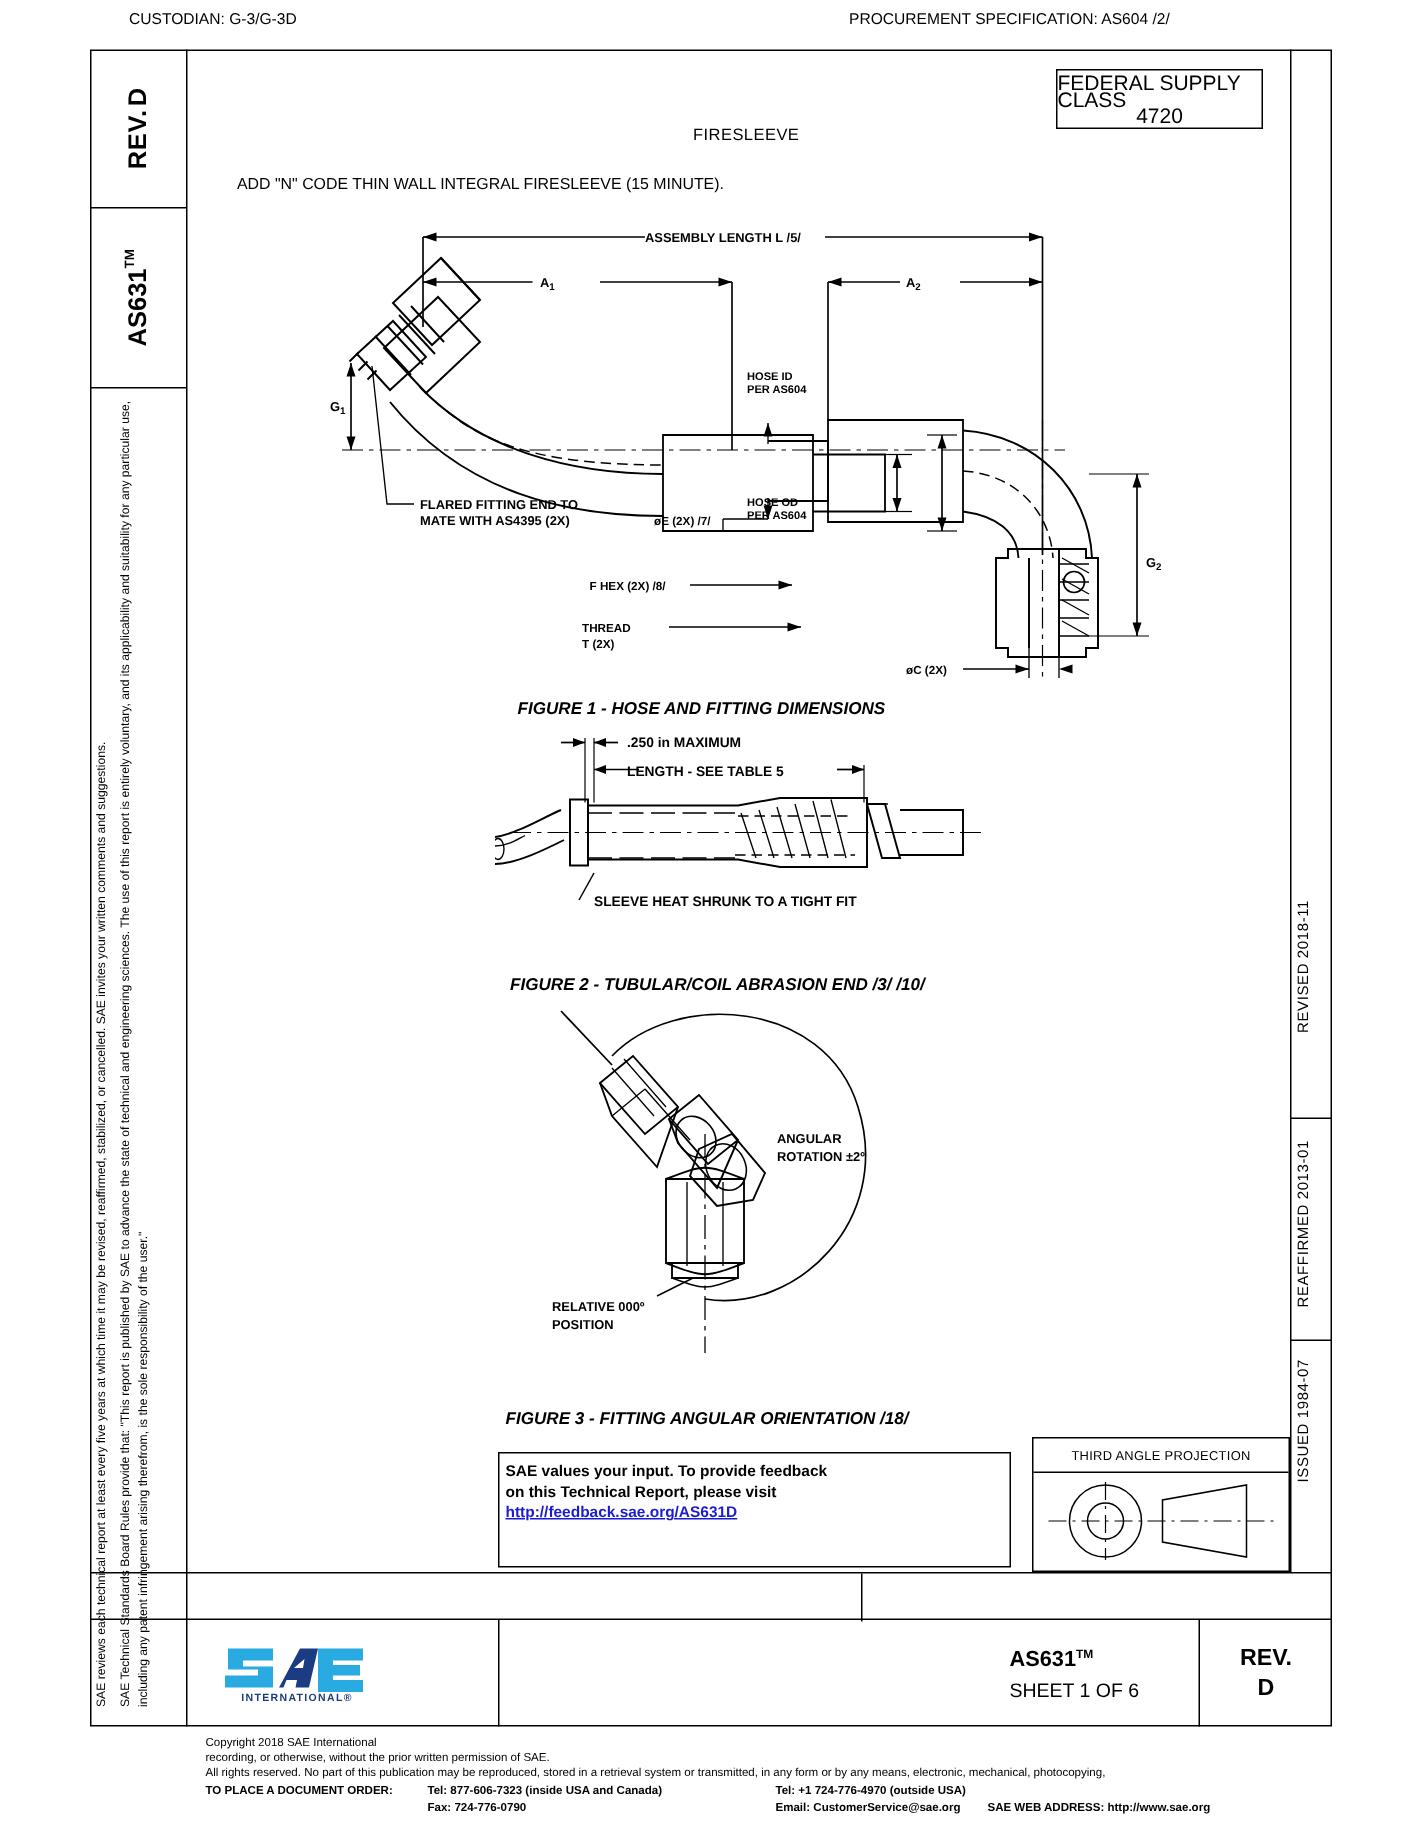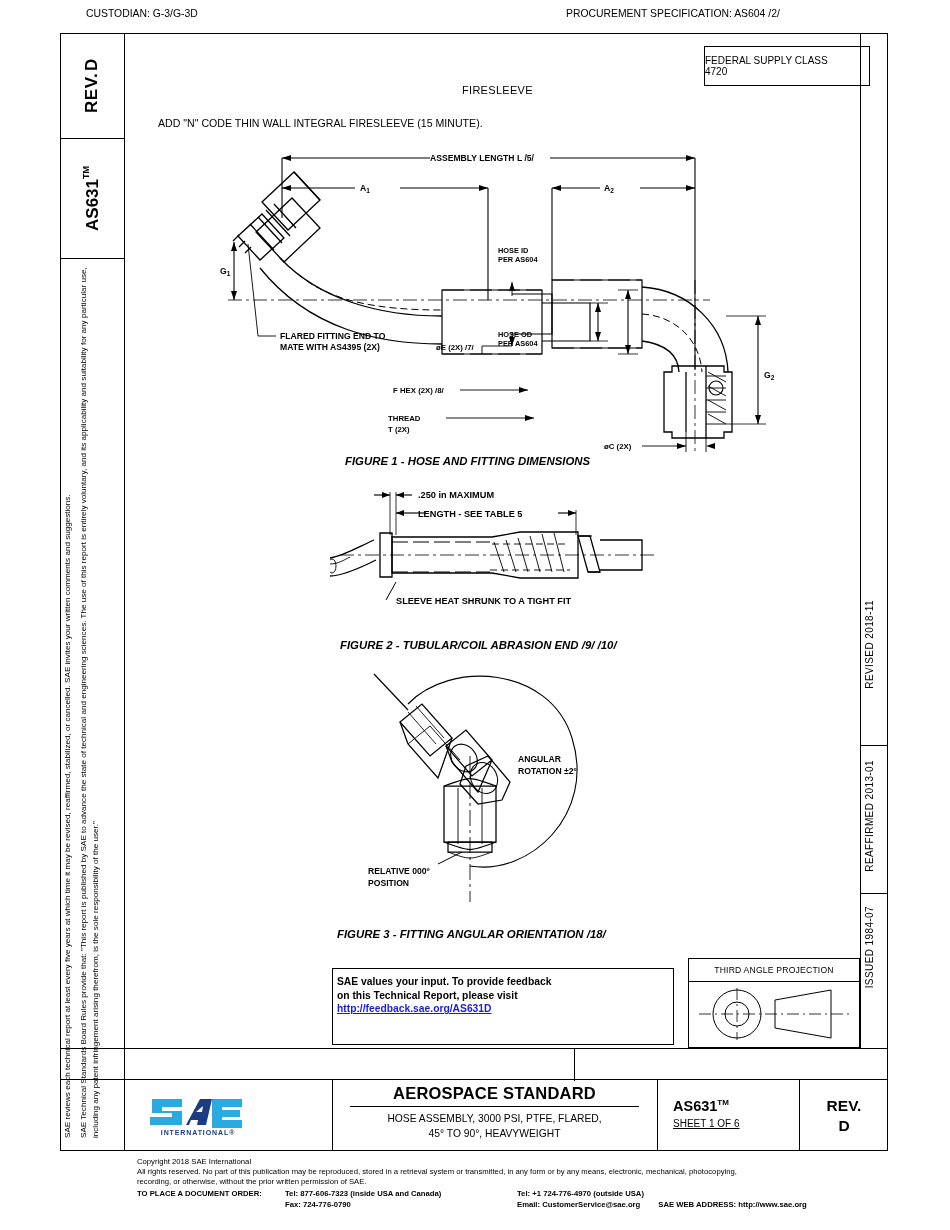--- a/index.html
+++ b/index.html
@@ -34,40 +34,40 @@
   .as-lbl sup{font-size:9px;}
 
   .legal{position:absolute;left:62px;top:266px;width:60px;height:880px;}
   .legal p{writing-mode:vertical-rl;transform:rotate(180deg);
            font-size:8.1px;line-height:12px;margin:0;text-align:left;
            height:872px;white-space:normal;}
   .legal .p1{position:absolute;left:16px;top:0;width:28px;}
   .legal .p2{position:absolute;left:0px;top:0;width:14px;}
 
   
-  .fsc{position:absolute;left:704px;top:46px;width:166px;height:40px;
+  .fsc{position:absolute;left:704px;top:46px;width:138px;height:40px;
        border:1.1px solid #000;box-sizing:border-box;display:flex;
-       flex-direction:column;justify-content:center;
-       font-size:10px;line-height:11px;}
+       flex-direction:column;align-items:center;justify-content:center;
+       font-size:14px;line-height:11px;}
 
   
   .rationale{position:absolute;left:462px;top:84px;font-size:11px;letter-spacing:.3px;}
   .rat-body{position:absolute;left:158px;top:117px;font-size:10.6px;}
 
   
   .vdate{position:absolute;left:864px;writing-mode:vertical-rl;transform:rotate(180deg);
          font-size:10px;letter-spacing:.4px;white-space:nowrap;}
   .vd-rev{top:600px;}
   .vd-reaf{top:760px;}
   .vd-iss{top:906px;}
   .vsep1{position:absolute;left:860px;top:745px;width:28px;height:0;border-top:1.1px solid #000;}
   .vsep2{position:absolute;left:860px;top:893px;width:28px;height:0;border-top:1.1px solid #000;}
 
   
-  .fcap{position:absolute;font-style:italic;font-weight:bold;font-size:11.4px;}
+  .fcap{position:absolute;font-style:italic;font-weight:bold;font-size:11.4px;margin-top:12px;}
   .fcap1{left:345px;top:455px;}
   .fcap2{left:340px;top:639px;}
   .fcap3{left:337px;top:928px;}
 
   
   .fbbox{position:absolute;left:332px;top:968px;width:342px;height:77px;
          border:1.6px solid #000;box-sizing:border-box;padding:6px 0 0 4px;
          font-size:10.3px;font-weight:bold;line-height:13.6px;background:#fff;}
   .fblink{color:#1b1bd2;text-decoration:underline;}
 
@@ -94,21 +94,21 @@
           border-right:1.5px solid #000;}
   .tb-as{position:absolute;left:0;top:0;width:100%;text-align:center;
          font-size:16.5px;font-weight:bold;padding-top:4px;letter-spacing:.2px;}
   .tb-rule{position:absolute;left:18px;top:26px;width:289px;border-top:1.4px solid #000;}
   .tb-sub{position:absolute;left:0;top:31px;width:100%;text-align:center;
           font-size:10.3px;line-height:15px;}
   .tb-num{position:absolute;left:597px;top:0;width:143px;height:71px;
           border-right:1.5px solid #000;padding:18px 0 16px 16px;box-sizing:border-box;}
   .tb-num .n1{font-size:14.5px;font-weight:bold;}
   .tb-num .n1 sup{font-size:8px;}
-  .tb-num .n2{font-size:10px;margin-top:4px;text-decoration:underline;}
+  .tb-num .n2{font-size:13px;margin-top:4px;}
   .tb-rev{position:absolute;left:740px;top:0;width:88px;height:71px;
           display:flex;flex-direction:column;align-items:center;justify-content:center;
           font-size:15.5px;font-weight:bold;line-height:20px;}
 
   
   .sae-logo{position:relative;width:100px;height:46px;}
   .sae-int{position:absolute;left:6px;top:36px;width:92px;text-align:center;
            font-size:7px;font-weight:bold;color:#1b3c82;letter-spacing:.9px;}
 
   
@@ -331,21 +331,21 @@
       <line x1="10" y1="75" x2="328" y2="75" stroke-width=".8" stroke-dasharray="14 4 3 4"></line>
 
       <path d="M56 120 l10 -18" stroke-width="1"></path>
     </g>
     <g font-family="Liberation Sans, sans-serif" font-size="9.2" font-weight="bold">
       <text x="88" y="18">.250 in MAXIMUM</text>
       <text x="88" y="37">LENGTH - SEE TABLE 5</text>
       <text x="66" y="124">SLEEVE HEAT SHRUNK TO A TIGHT FIT</text>
     </g>
   </svg>
-  <div class="fcap fcap2">FIGURE 2 - TUBULAR/COIL ABRASION END /9/ /10/</div>
+  <div class="fcap fcap2">FIGURE 2 - TUBULAR/COIL ABRASION END /3/ /10/</div>
 
   <svg class="dwg" style="left:360px;top:662px;" width="300" height="262" viewBox="0 0 300 262">
     <g fill="none" stroke="#000" stroke-width="1.2">
 
       <path d="M48 42 C 90 -2, 190 4, 212 76 C 236 152, 170 214, 110 204" stroke-width="1.1"></path>
 
       <line x1="14" y1="12" x2="48" y2="48"></line>
 
       <g stroke-width="1.25">
         <path d="M40 60 l22 -18 l30 34 l-22 18 z"></path>
@@ -416,42 +416,34 @@
       <div class="sae-logo">
         <svg width="100" height="36" viewBox="0 0 100 36">
           <path d="M6 6 h30 v8 h-20 v4 h20 v14 h-32 v-8 h22 v-4 h-20 z" fill="#29abe2"></path>
           <path d="M66 6 h30 v8 h-20 v3 h18 v7 h-18 v3 h20 v8 h-30 z" fill="#29abe2"></path>
           <path d="M40 32 l14 -26 h12 l-6 26 h-9 l1 -5 h-7 l-2 5 z" fill="#1b3c82"></path>
           <path d="M50 19 h6 l1 -6 z" fill="#fff"></path>
         </svg>
         <div class="sae-int">INTERNATIONAL®</div>
       </div>
     </div>
-    <div class="tb-mid">
-      <div class="tb-as">AEROSPACE STANDARD</div>
-      <div class="tb-rule"></div>
-      <div class="tb-sub">
-        <div>HOSE ASSEMBLY, 3000 PSI, PTFE, FLARED,</div>
-        <div>45° TO 90°, HEAVYWEIGHT</div>
-      </div>
-    </div>
     <div class="tb-num">
       <div class="n1"><span>AS631</span><sup>TM</sup></div>
       <div class="n2">SHEET 1 OF 6</div>
     </div>
     <div class="tb-rev">
       <div>REV.</div>
       <div>D</div>
     </div>
   </div>
 
   <div class="foot">
     <div>Copyright 2018 SAE International</div>
+    <div>recording, or otherwise, without the prior written permission of SAE.</div>
     <div>All rights reserved. No part of this publication may be reproduced, stored in a retrieval system or transmitted, in any form or by any means, electronic, mechanical, photocopying,</div>
-    <div>recording, or otherwise, without the prior written permission of SAE.</div>
     <div class="foot-grid">
       <div class="fg-a">TO PLACE A DOCUMENT ORDER:</div>
       <div class="fg-b">Tel: 877-606-7323 (inside USA and Canada)</div>
       <div class="fg-c">Tel: +1 724-776-4970 (outside USA)</div>
     </div>
     <div class="foot-grid">
       <div class="fg-a"></div>
       <div class="fg-b">Fax: 724-776-0790</div>
       <div class="fg-c">Email: CustomerService@sae.org</div>
       <div class="fg-c" style="margin-left:18px">SAE WEB ADDRESS: http://www.sae.org</div>

